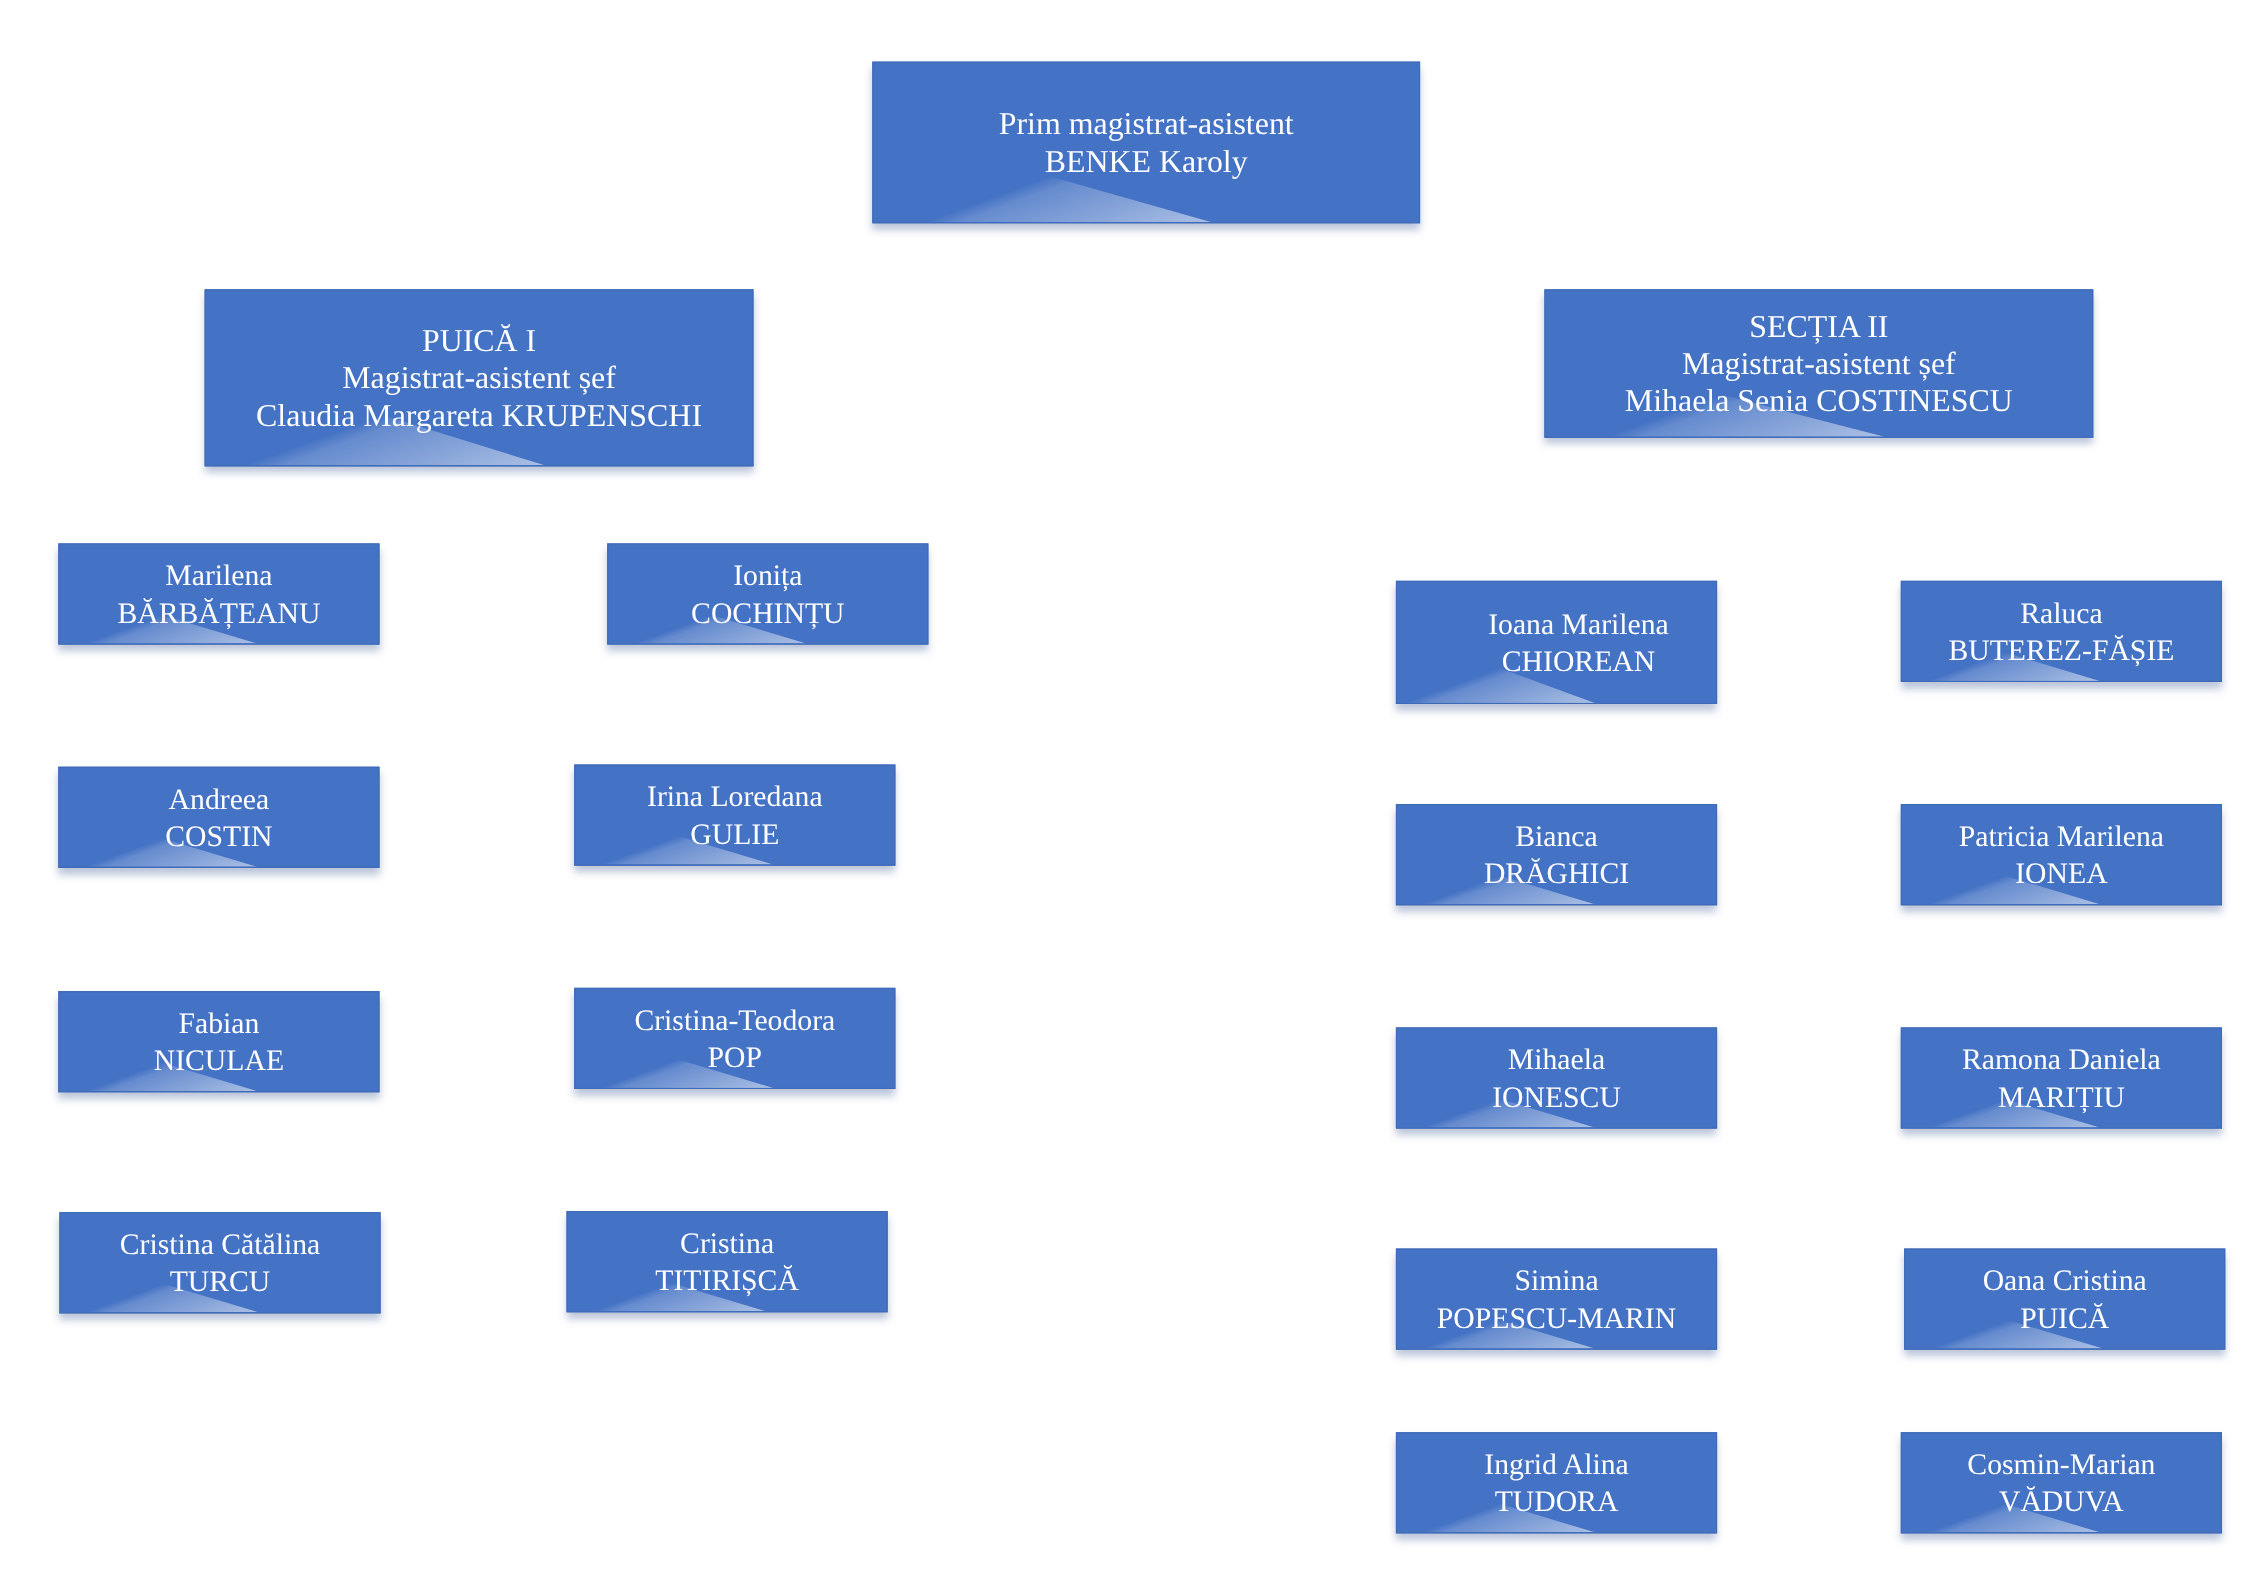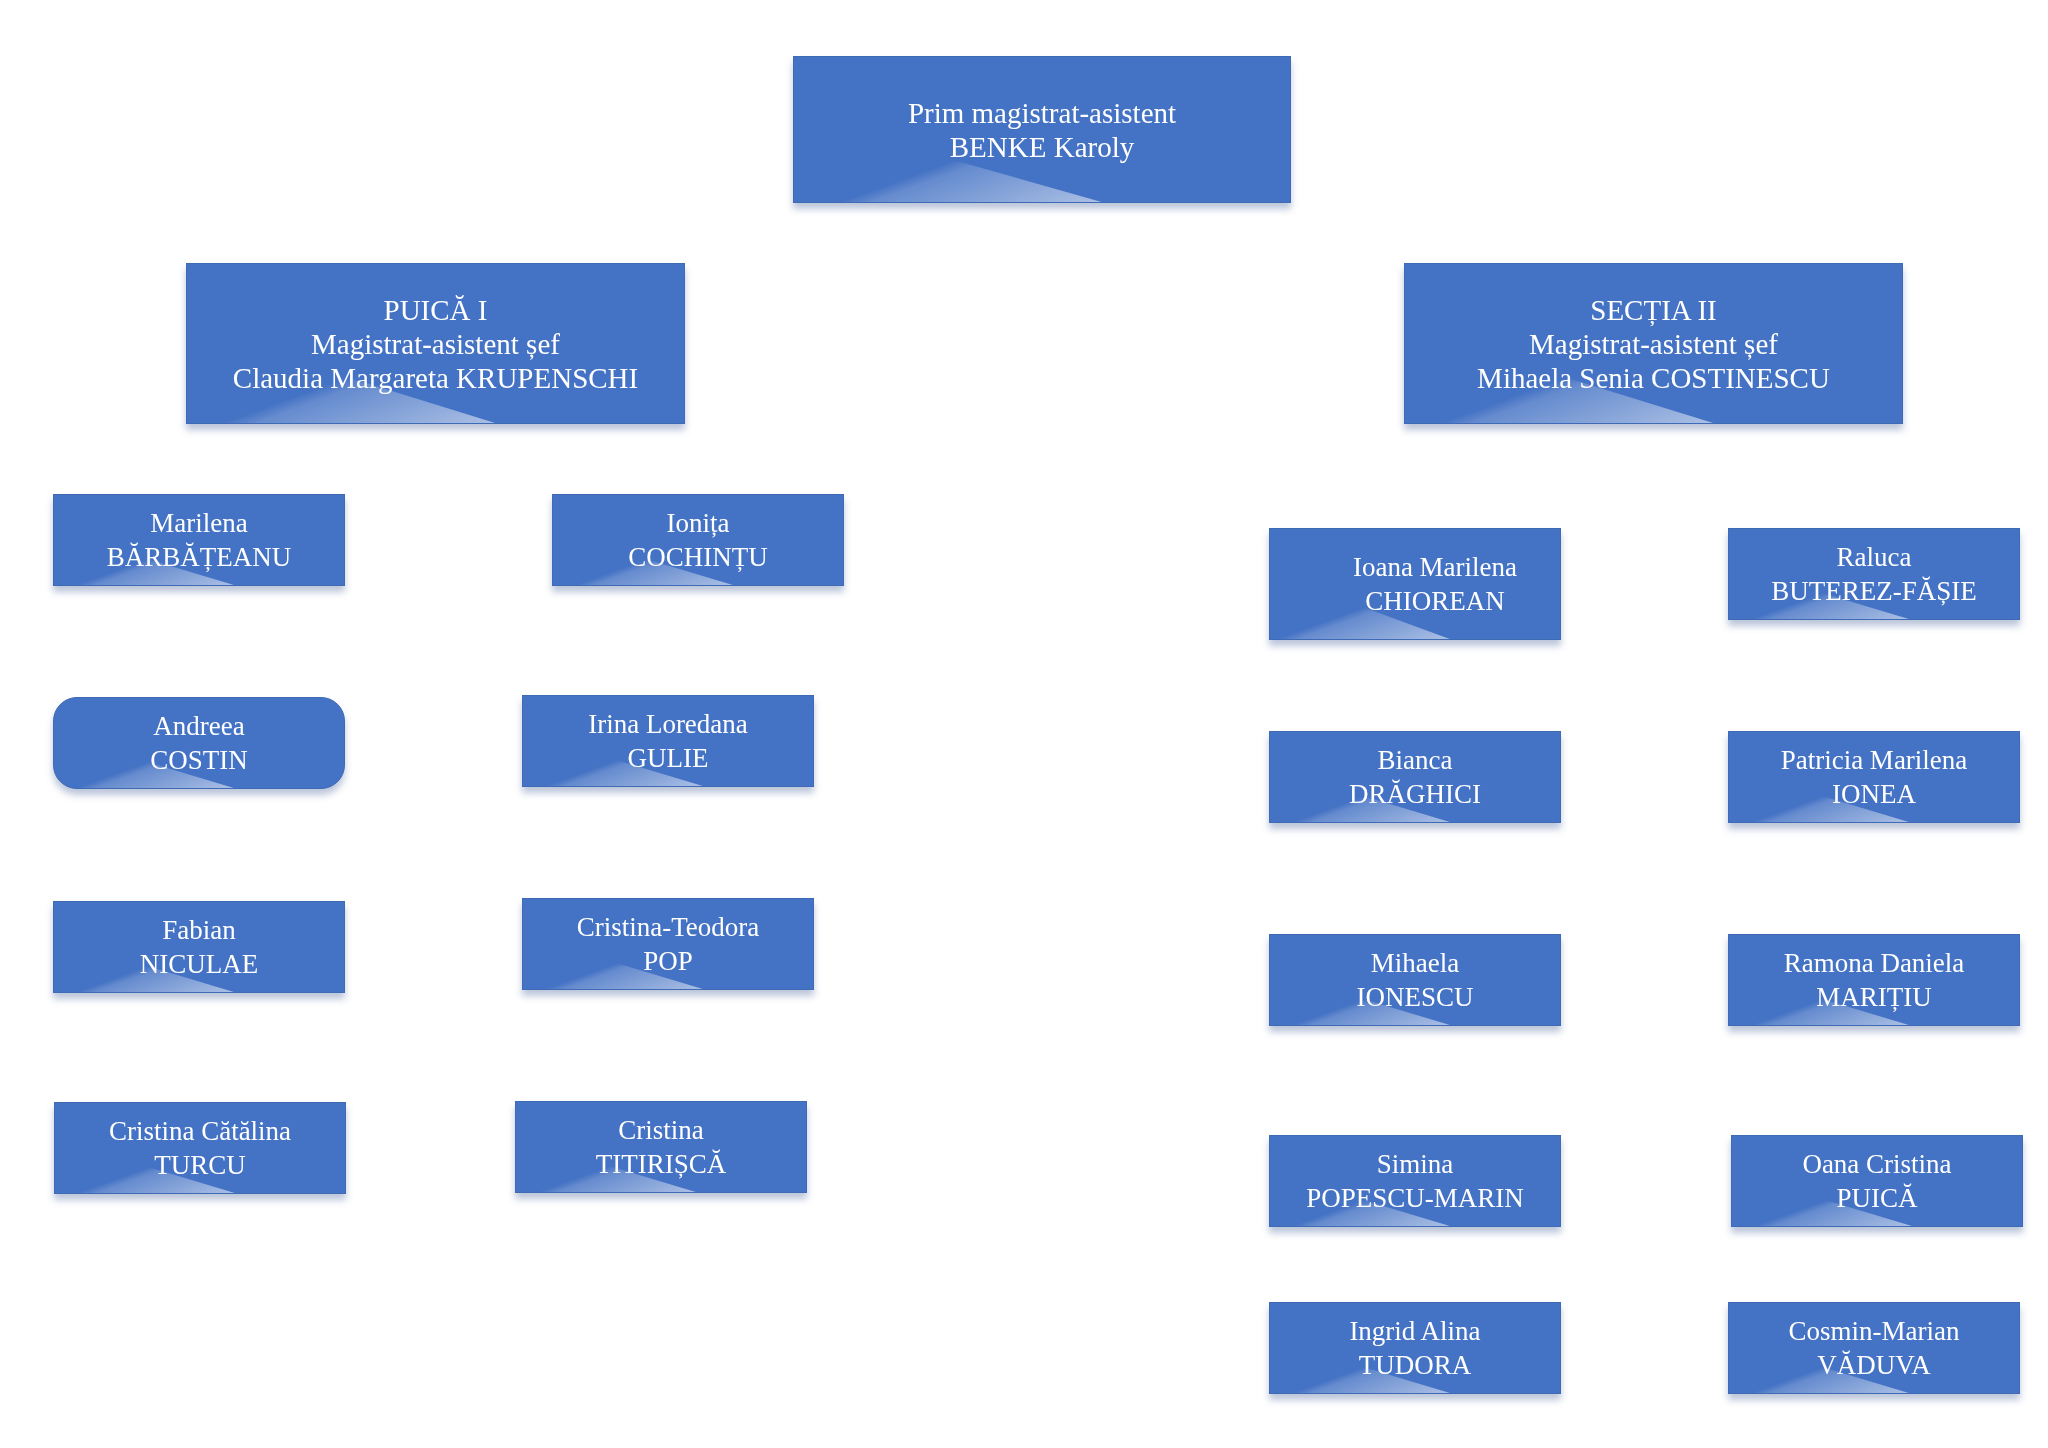--- a/index.html
+++ b/index.html
@@ -33,35 +33,35 @@
   <span>Prim magistrat-asistent</span>
   <span>BENKE Karoly</span>
 </div>
 
 <div class="box big" style="left:186px; top:263px; width:499px; height:161px;">
   <span>PUICĂ I</span>
   <span>Magistrat-asistent șef</span>
   <span>Claudia Margareta KRUPENSCHI</span>
 </div>
 
-<div class="box big" style="left:1404px; top:263px; width:499px; height:161px;">
+<div class="box big" style="left:1404px; top:263px; width:499px; height:135px;">
   <span>SECȚIA II</span>
   <span>Magistrat-asistent șef</span>
   <span>Mihaela Senia COSTINESCU</span>
 </div>
 
 <div class="box" style="left:53px; top:494px; width:292px; height:92px;">
   <span>Marilena</span>
   <span>BĂRBĂȚEANU</span>
 </div>
 <div class="box" style="left:522px; top:494px; width:292px; height:92px;margin-left:30px;">
   <span>Ionița</span>
   <span>COCHINȚU</span>
 </div>
-<div class="box" style="left:53px; top:697px; width:292px; height:92px;border-radius:24px;">
+<div class="box" style="left:53px; top:697px; width:292px; height:92px;">
   <span>Andreea</span>
   <span>COSTIN</span>
 </div>
 <div class="box" style="left:522px; top:695px; width:292px; height:92px;">
   <span>Irina Loredana</span>
   <span>GULIE</span>
 </div>
 <div class="box" style="left:53px; top:901px; width:292px; height:92px;">
   <span>Fabian</span>
   <span>NICULAE</span>

